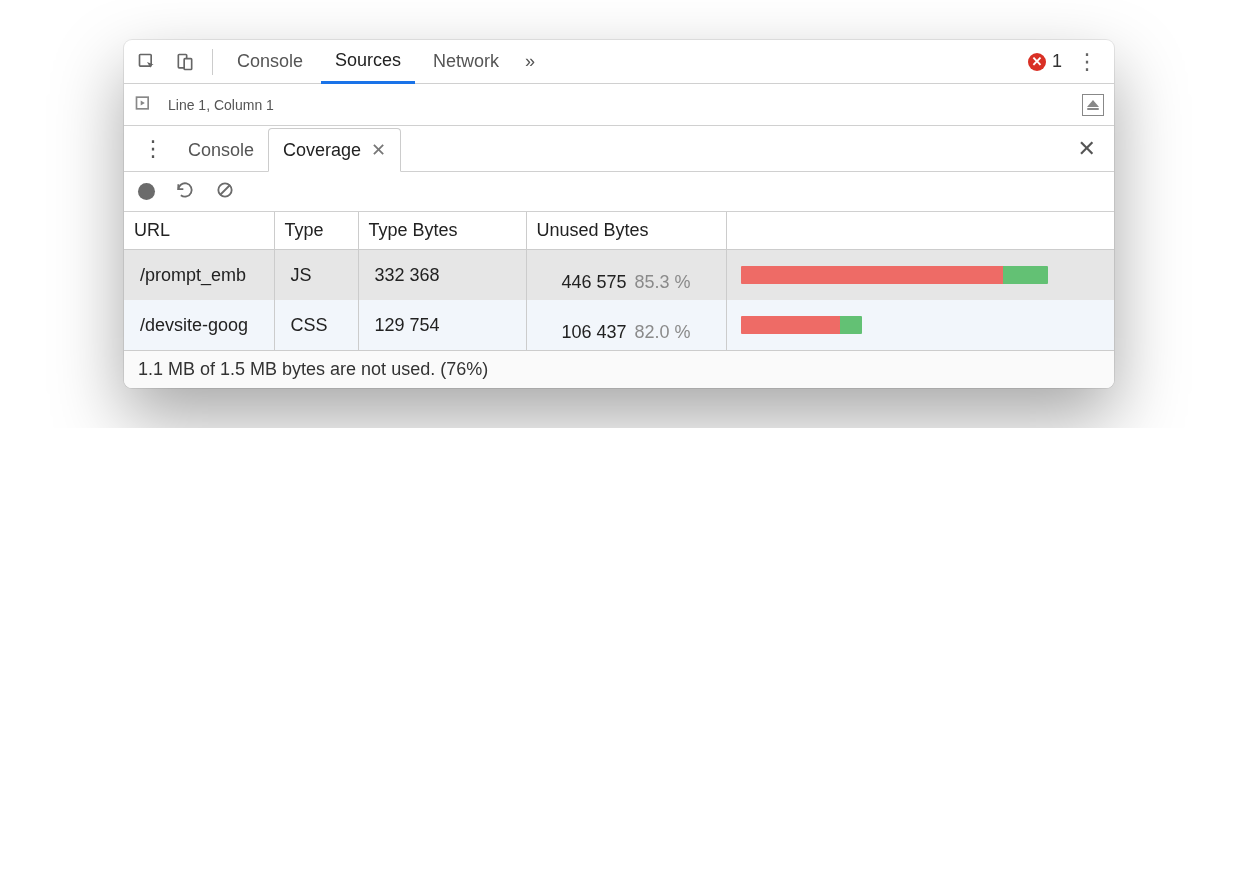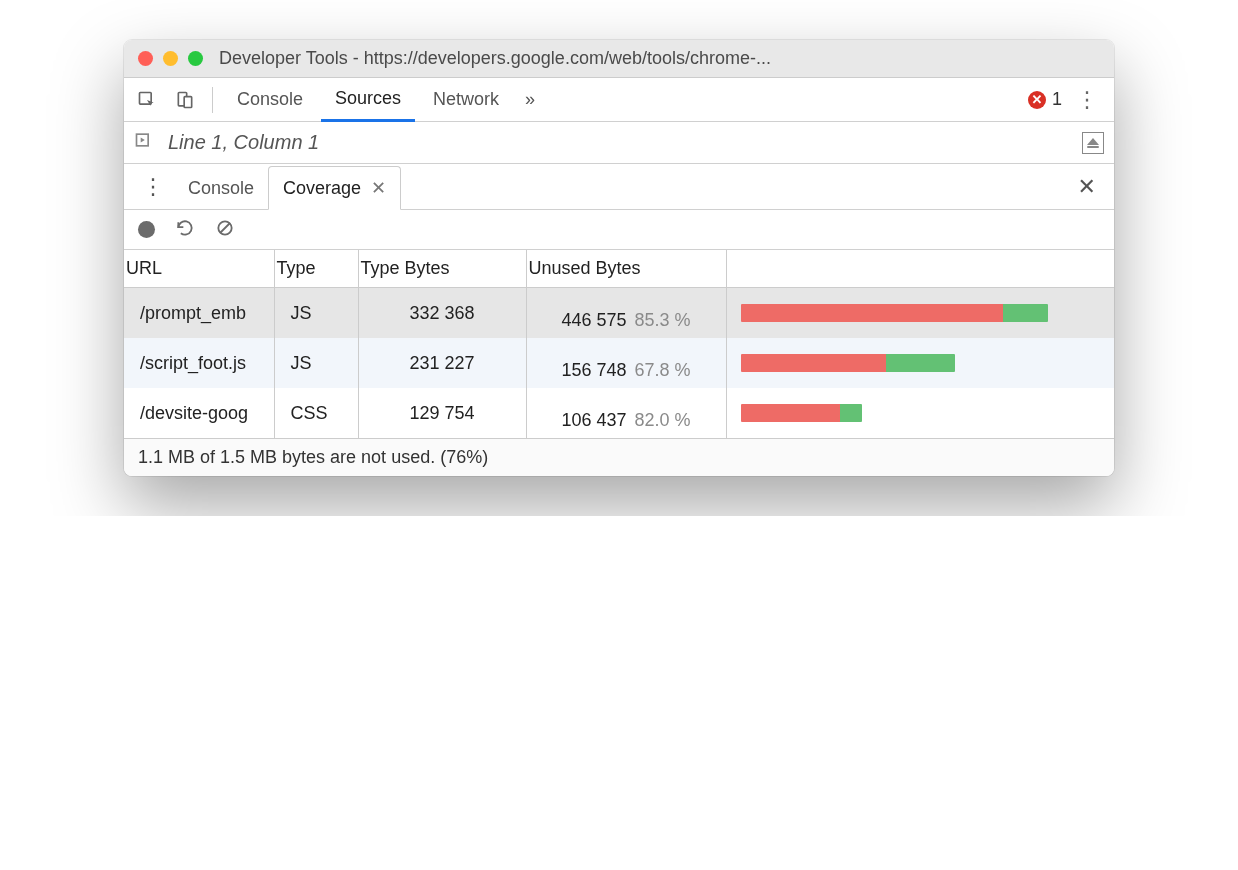--- a/index.html
+++ b/index.html
@@ -67,23 +67,22 @@
   .err-badge .dot {
     width:18px;height:18px;border-radius:50%;background:#d93025;color:#fff;
     display:flex;align-items:center;justify-content:center;font-size:13px;font-weight:700;
   }
   .kebab { font-size:22px; color:#666; padding:0 10px;}
   .subbar {
     height: 42px;
     border-bottom:1px solid #d0d0d0;
     display:flex; align-items:center;
     padding:0 10px;
-    font-size:20px;color:#555;
+    font-size:14px;color:#555;
     position:relative;
-    font-style:italic;
   }
   .subbar .playicon { margin-right:14px; }
   .eject {
     margin-left:auto;
     width:22px;height:22px;border:1px solid #888;
     display:flex;flex-direction:column;align-items:center;justify-content:center;gap:1px;
   }
   .eject .tri {
     width:0;height:0;border-left:6px solid transparent;border-right:6px solid transparent;border-bottom:7px solid #888;
   }
@@ -110,61 +109,53 @@
   }
   .toolbar .rec { width:17px;height:17px;border-radius:50%;background:#6b6b6b; }
   .toolbar .reload, .toolbar .ban { color:#6b6b6b; }
   .toolbar svg{width:20px;height:20px;}
   table.coverage {
     width:100%; border-collapse:collapse;font-size:18px;color:#222;
   }
   table.coverage th {
     text-align:left;font-weight:400;background:#fff;
     border-bottom:1px solid #ccc;border-right:1px solid #ccc;
-    padding:8px 2px;
+    padding:8px 10px;
   }
   table.coverage th:last-child{border-right:none;}
   table.coverage td {
     padding:7px 16px;border-right:1px solid #ccc;
     white-space:nowrap;overflow:hidden;text-overflow:ellipsis;
   }
   table.coverage td:last-child{border-right:none;}
   table.coverage tr.row:nth-child(even){background:#f2f6fb;}
   table.coverage tr.row.selected{background:#e6e6e6;}
   .col-url{width:150px;max-width:150px;}
   .col-type{width:84px;}
-  .col-total{width:168px;text-align:center;font-variant-numeric:tabular-nums;}
+  .col-total{width:168px;text-align:left;font-variant-numeric:tabular-nums;}
   .col-unused{width:200px;}
   .unused-wrap{display:flex;gap:8px;justify-content:flex-start;align-items:baseline;}
   .unused-bytes{min-width:84px;text-align:right;font-variant-numeric:tabular-nums;}
   .unused-pct{color:#8a8a8a;margin-top:15px;}
   .barcell{padding-left:14px !important;}
   .bar {
     height:18px;display:flex;border-radius:1px;overflow:hidden;
   }
   .bar .red{background:#ee6b66;}
   .bar .green{background:#63c174;}
   .status {
     border-top:1px solid #ccc;
     padding:8px 14px;font-size:18px;color:#333;background:#fafafa;
   }
 </style>
 </head>
 <body>
 
 <div class="window">
 
-  <div class="titlebar">
-    <div class="traffic">
-      <div class="tl-btn tl-close"></div>
-      <div class="tl-btn tl-min"></div>
-      <div class="tl-btn tl-max"></div>
-    </div>
-    <div class="title">Developer Tools - https://developers.google.com/web/tools/chrome-...</div>
-  </div>
 
   <div class="tabbar">
     <div class="iconbtn">
       <svg viewBox="0 0 24 24" fill="none" stroke="currentColor" stroke-width="2">
         <rect x="3" y="3" width="14" height="14" rx="1"></rect>
         <path d="M12 12 l8 3 -3 1 -1 3 z" fill="currentColor" stroke="none"></path>
       </svg>
     </div>
     <div class="iconbtn">
       <svg viewBox="0 0 24 24" fill="none" stroke="currentColor" stroke-width="2">
@@ -248,37 +239,20 @@
             </div>
           </td>
           <td class="barcell">
             <div class="bar" style="width:86%">
               <div class="red" style="width:85.3%"></div>
               <div class="green" style="width:14.700000000000003%"></div>
             </div>
           </td>
         </tr>
         <tr class="row">
-          <td class="col-url">/script_foot.js</td>
-          <td class="col-type">JS</td>
-          <td class="col-total">231 227</td>
-          <td class="col-unused">
-            <div class="unused-wrap">
-              <span class="unused-bytes">156 748</span>
-              <span class="unused-pct">67.8 %</span>
-            </div>
-          </td>
-          <td class="barcell">
-            <div class="bar" style="width:60%">
-              <div class="red" style="width:67.8%"></div>
-              <div class="green" style="width:32.2%"></div>
-            </div>
-          </td>
-        </tr>
-        <tr class="row">
           <td class="col-url">/devsite-goog</td>
           <td class="col-type">CSS</td>
           <td class="col-total">129 754</td>
           <td class="col-unused">
             <div class="unused-wrap">
               <span class="unused-bytes">106 437</span>
               <span class="unused-pct">82.0 %</span>
             </div>
           </td>
           <td class="barcell">

